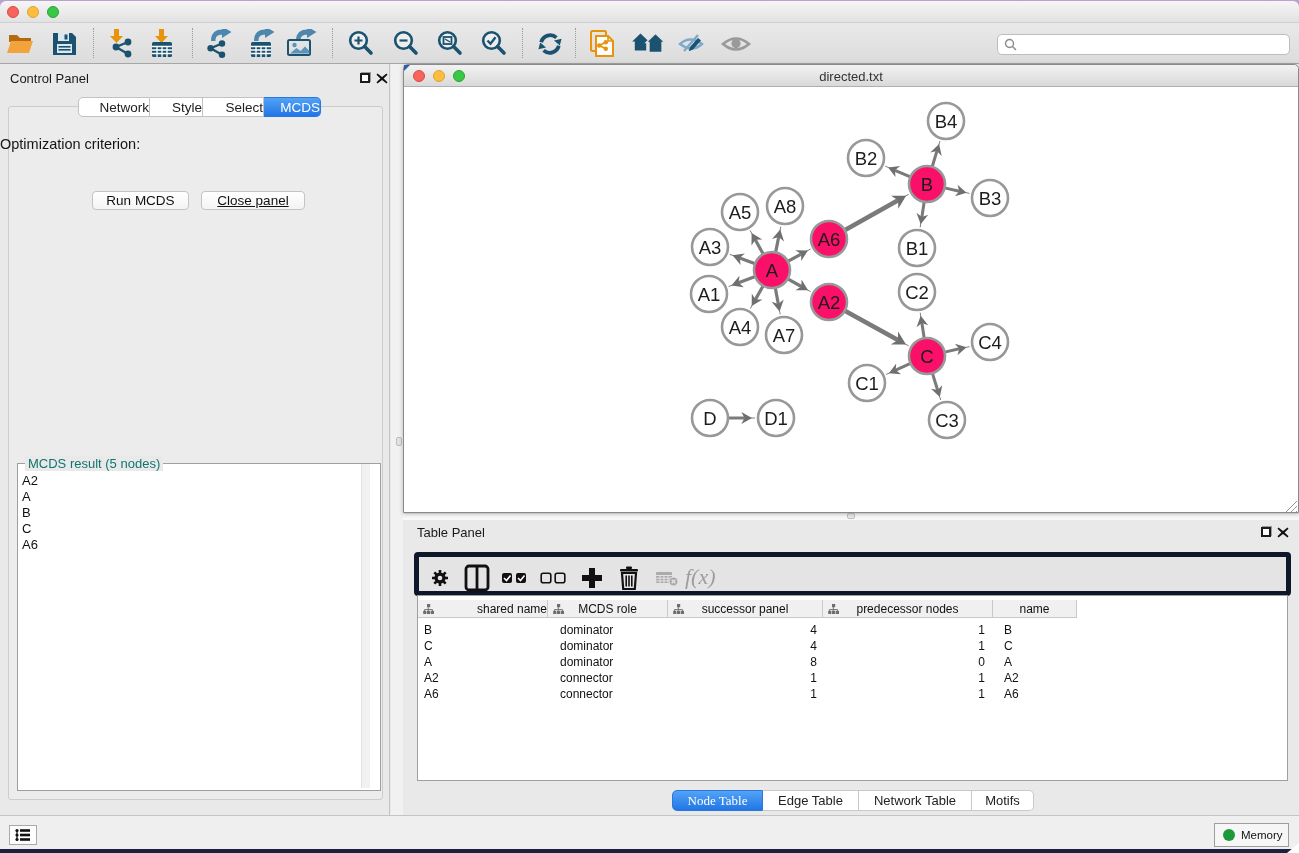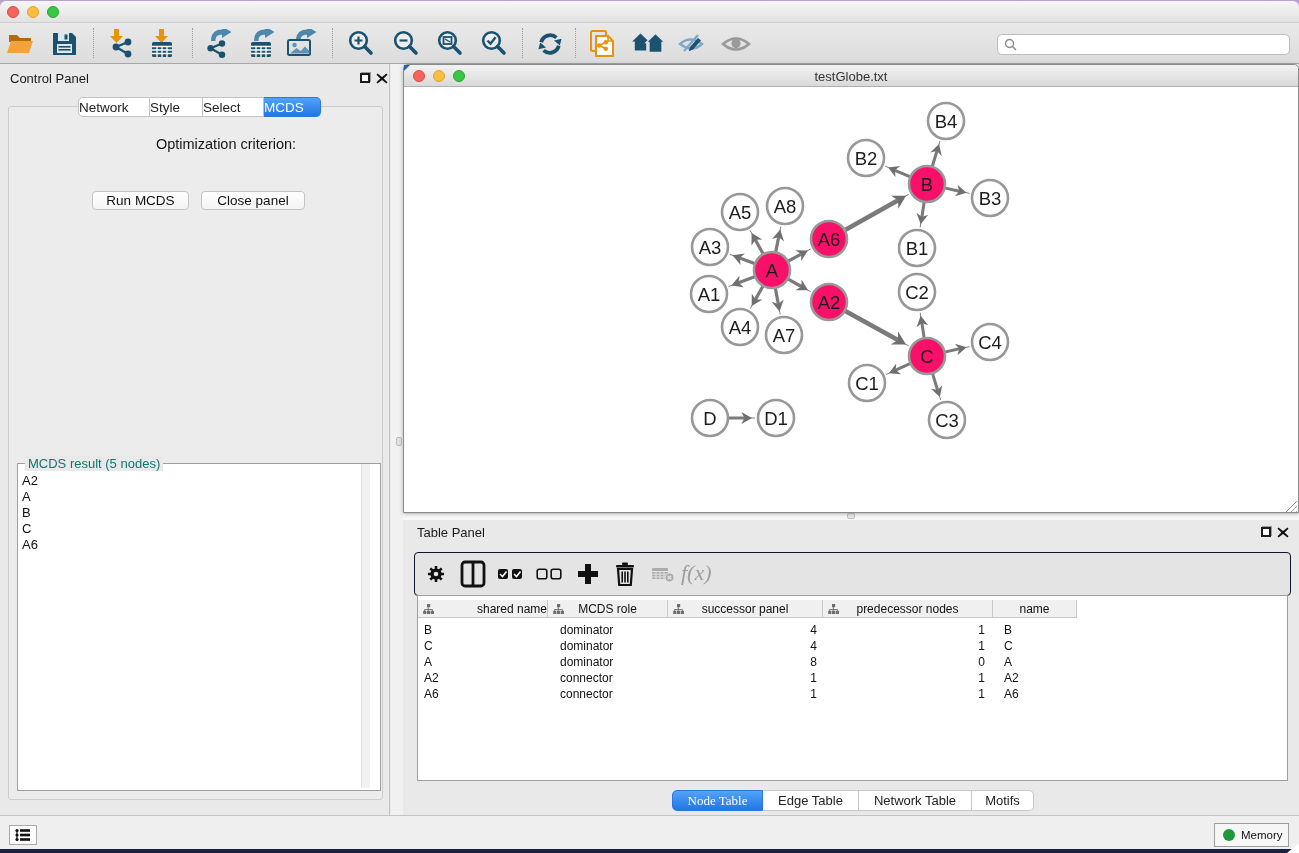--- a/index.html
+++ b/index.html
@@ -11,41 +11,41 @@
 #apptitle{left:0;top:5px;width:1299px;text-align:center;font-size:13px;color:#3a3a3a;}
 .light{border-radius:50%;width:12px;height:12px;top:5px;}
 .sep{top:5px;width:1px;height:30px;border-left:1px dotted #9a9a9a;}
 #searchbox{left:997px;top:11px;width:293px;height:21px;background:#fff;border:1px solid #bdbdbd;border-radius:5px;}
 
 #cpanel{left:0;top:64px;width:390px;height:751px;background:#e9e9e9;border-right:1px solid #c4c4c4;}
 #cpanel .hdr{left:10px;top:7px;font-size:13px;color:#1a1a1a;}
 .sq{width:10px;height:10px;border:2px solid #1c1c1c;background:#fff;box-shadow:1px -1px 0 #9a9a9a;}
 #tabpane{left:8px;top:42px;width:375px;height:694px;border:1px solid #cccccc;border-radius:3px;background:#ececec;}
 .tabs{display:flex;}
-.tab{height:20px;line-height:19px;font-size:13.5px;text-align:left;background:#fff;border:1px solid #c2c2c2;border-left:none;color:#222;}
+.tab{height:20px;line-height:19px;font-size:13.5px;text-align:right;background:#fff;border:1px solid #c2c2c2;border-left:none;color:#222;}
 .tab.first{border-left:1px solid #c2c2c2;border-radius:5px 0 0 5px;}
 .tab.last{border-radius:0 5px 5px 0;}
 .tab.sel{background:linear-gradient(#53a3f6,#2176e5);color:#fff;border-color:#2a77dd;}
-#optlabel{left:0;top:72px;width:452px;text-align:center;font-size:14.5px;color:#151515;}
+#optlabel{left:0;top:72px;width:452px;font-size:14.5px;color:#151515;}
 #dropdown{left:43px;top:93px;width:311px;height:21px;background:#fff;border:1px solid #b9b9b9;border-radius:5px;font-size:14px;color:#111;line-height:19px;padding-left:12px;}
 #stepper{right:-1px;top:-1px;width:17px;height:21px;border-radius:0 5px 5px 0;background:linear-gradient(#55a7f9,#1b6fe8);}
 .btn{height:19px;background:linear-gradient(#ffffff,#f4f4f4);border:1px solid #c4c4c4;border-radius:4px;font-size:13.5px;color:#111;text-align:center;line-height:17px;top:127px;}
 #groupbox{left:17px;top:399px;width:364px;height:328px;border:1px solid #9f9f9f;background:#fff;}
 #grouptitle{left:25px;top:392px;background:#e9e9e9;padding:0 3px;font-size:13px;color:#0f766e;}
 #mcdslist{left:22px;top:409px;font-size:13px;color:#111;line-height:16px;}
 #vscroll{left:361px;top:400px;width:9px;height:324px;background:#f1f1f1;border-left:1px solid #e2e2e2;}
 
 #netwin{left:403px;top:64px;width:896px;height:449px;background:#fff;border:1px solid #8a8a8a;border-radius:5px 5px 0 0;box-shadow:0 1px 4px rgba(0,0,0,0.25);}
 #nettitle{left:0;top:0;width:100%;height:22px;background:linear-gradient(#f2f2f2,#d9d9d9);border-bottom:1px solid #b0b0b0;border-radius:5px 5px 0 0;}
 #nettitle .t{width:100%;text-align:center;font-size:13px;color:#333;top:4px;position:absolute;}
 .light2{border-radius:50%;width:12px;height:12px;top:5px;position:absolute;}
 
 #tpanel{left:404px;top:520px;width:895px;height:295px;background:#e9e9e9;}
 #tpanel .hdr{left:13px;top:5px;font-size:13px;color:#1a1a1a;}
-#ttoolbar{left:10px;top:32px;width:877px;height:44px;background:#e4e4e4;border:1px solid #0f172a;border-radius:4px;}
+#ttoolbar{left:10px;top:32px;width:877px;height:44px;background:#e4e4e4;border:5px solid #0f172a;border-radius:4px;}
 #tablebox{left:13px;top:75px;width:871px;height:186px;background:#fff;border:1px solid #9f9f9f;}
 .th{top:4px;height:18px;background:#f0f0f0;border-right:1px solid #c9c9c9;border-bottom:1px solid #c9c9c9;font-size:12px;color:#111;text-align:center;line-height:18px;}
 .td{font-size:12px;color:#111;height:16px;}
 #btabs{left:268px;top:270px;display:flex;}
 .btab{height:21px;line-height:20px;font-size:13px;text-align:center;background:#fff;border:1px solid #c9c9c9;border-left:none;color:#222;}
 .btab.first{border-left:1px solid #c9c9c9;border-radius:5px 0 0 5px;}
 .btab.last{border-radius:0 5px 5px 0;}
 .btab.sel{background:linear-gradient(#53a3f6,#2176e5);color:#fff;border-color:#2a77dd;font-family:Liberation Serif, serif;}
 
 #statusbar{left:0;top:815px;width:1299px;height:34px;background:#efefef;border-top:1px solid #c4c4c4;}
@@ -203,40 +203,40 @@
     </svg>
   <div class="abs" id="tabpane"></div>
   <div class="abs tabs" style="left:78px;top:33px;">
     <div class="tab first" style="width:72px;">Network</div>
     <div class="tab" style="width:53px;">Style</div>
     <div class="tab" style="width:61px;">Select</div>
     <div class="tab last sel" style="width:57px;">MCDS</div>
   </div>
   <div class="abs" id="optlabel">Optimization criterion:</div>
   <div class="abs btn" style="left:92px;width:97px;">Run MCDS</div>
-  <div class="abs btn" style="left:201px;width:104px;">Close panel</div>
+  <div class="abs btn" style="left:201px;width:104px;text-decoration:underline;">Close panel</div>
   <div class="abs" id="groupbox"></div>
   <div class="abs" id="vscroll"></div>
   <div class="abs" id="grouptitle">MCDS result (5 nodes)</div>
   <div class="abs" id="mcdslist">A2<br>A<br>B<br>C<br>A6</div>
 </div>
 
 <div class="abs" style="left:391px;top:64px;width:12px;height:751px;background:#f1f1f1;"></div>
 <div class="abs" style="left:396px;top:437px;width:6px;height:9px;background:#e2e2e2;border:1px solid #bdbdbd;border-radius:2px;"></div>
 <div class="abs" style="left:403px;top:514px;width:896px;height:6px;background:#f8f8f8;"></div>
 <div class="abs" style="left:847px;top:513px;width:8px;height:6px;background:#e8e8e8;border:1px solid #c0c0c0;border-radius:2px;"></div>
 <div class="abs" id="netwin">
   <svg class="abs" style="left:0px;top:0px;z-index:5" width="6" height="6">
       <path d="M0 0 L6 0 L0 6 Z" fill="#2a5fad"></path>
     </svg>
   <div class="abs" id="nettitle">
     <div class="light2" style="left:9px;background:#f7645c;border:1px solid #d94a43;"></div>
     <div class="light2" style="left:29px;background:#fdbe40;border:1px solid #dfa131;"></div>
     <div class="light2" style="left:49px;background:#38c845;border:1px solid #2aa334;"></div>
-    <div class="t">testGlobe.txt</div>
+    <div class="t">directed.txt</div>
   </div>
   <svg class="abs" style="left:1px;top:23px;" width="893" height="422" viewBox="405 87 893 422" font-family="Liberation Sans, sans-serif">
       <line x1="754.2" y1="262.4" x2="729.7" y2="253.3" stroke="#7e7e7e" stroke-width="1"></line>
 <line x1="755.1" y1="262.7" x2="739.7" y2="257.0" stroke="#7a7a7a" stroke-width="3.2"></line>
 <polygon points="732.5,254.3 744.9,252.4 739.7,257.0 740.6,263.9" fill="#6f6f6f"></polygon>
 <line x1="762.8" y1="252.4" x2="750.1" y2="229.4" stroke="#7e7e7e" stroke-width="1"></line>
 <line x1="763.3" y1="253.2" x2="755.3" y2="238.7" stroke="#7a7a7a" stroke-width="3.2"></line>
 <polygon points="751.6,232.0 762.3,238.6 755.3,238.7 751.5,244.6" fill="#6f6f6f"></polygon>
 <line x1="775.8" y1="250.4" x2="780.8" y2="225.6" stroke="#7e7e7e" stroke-width="1"></line>
 <line x1="775.6" y1="251.4" x2="778.7" y2="236.0" stroke="#7a7a7a" stroke-width="3.2"></line>

